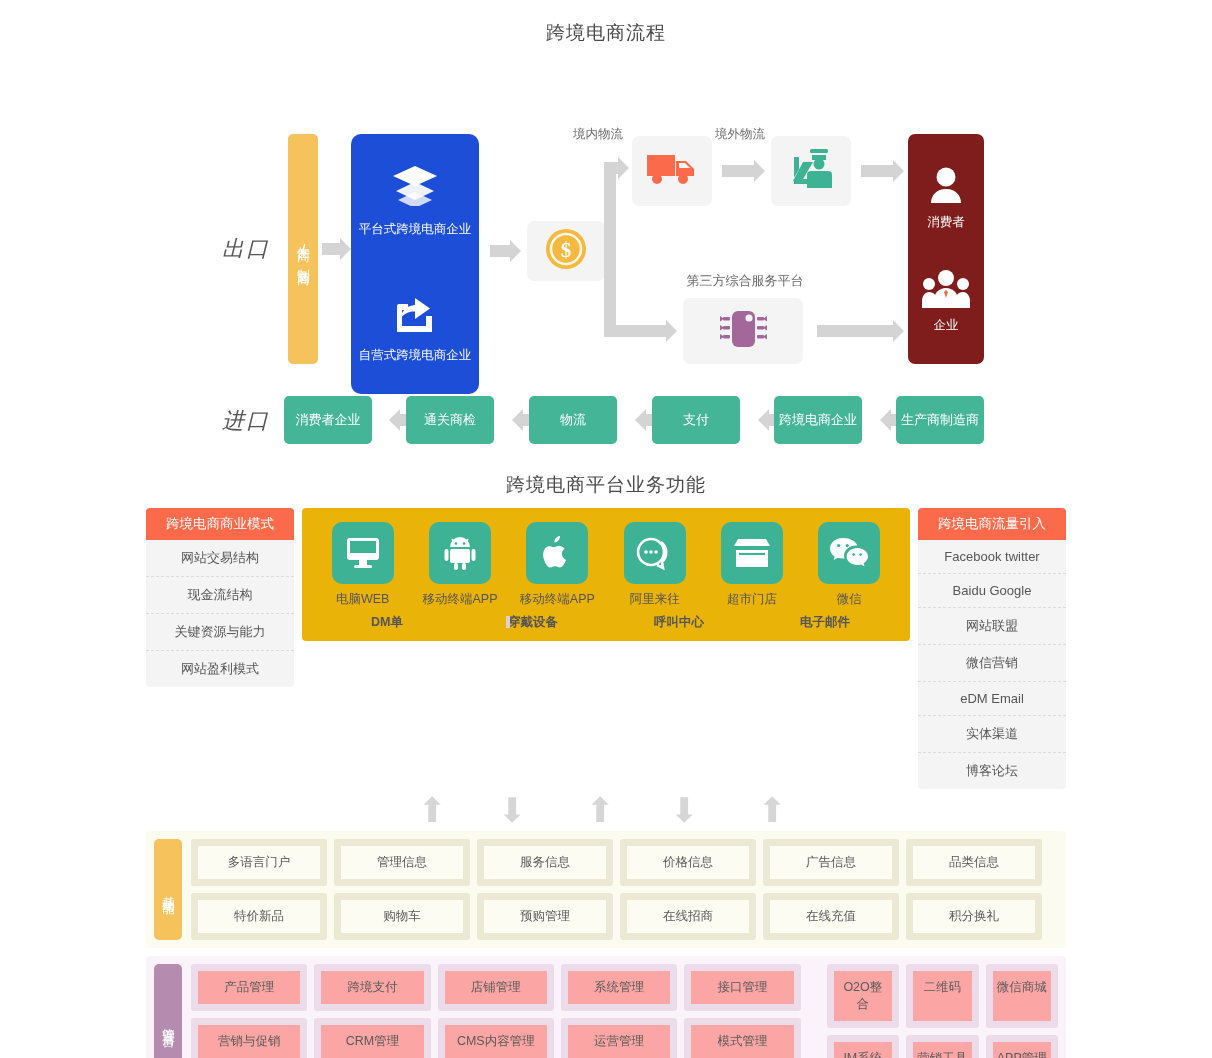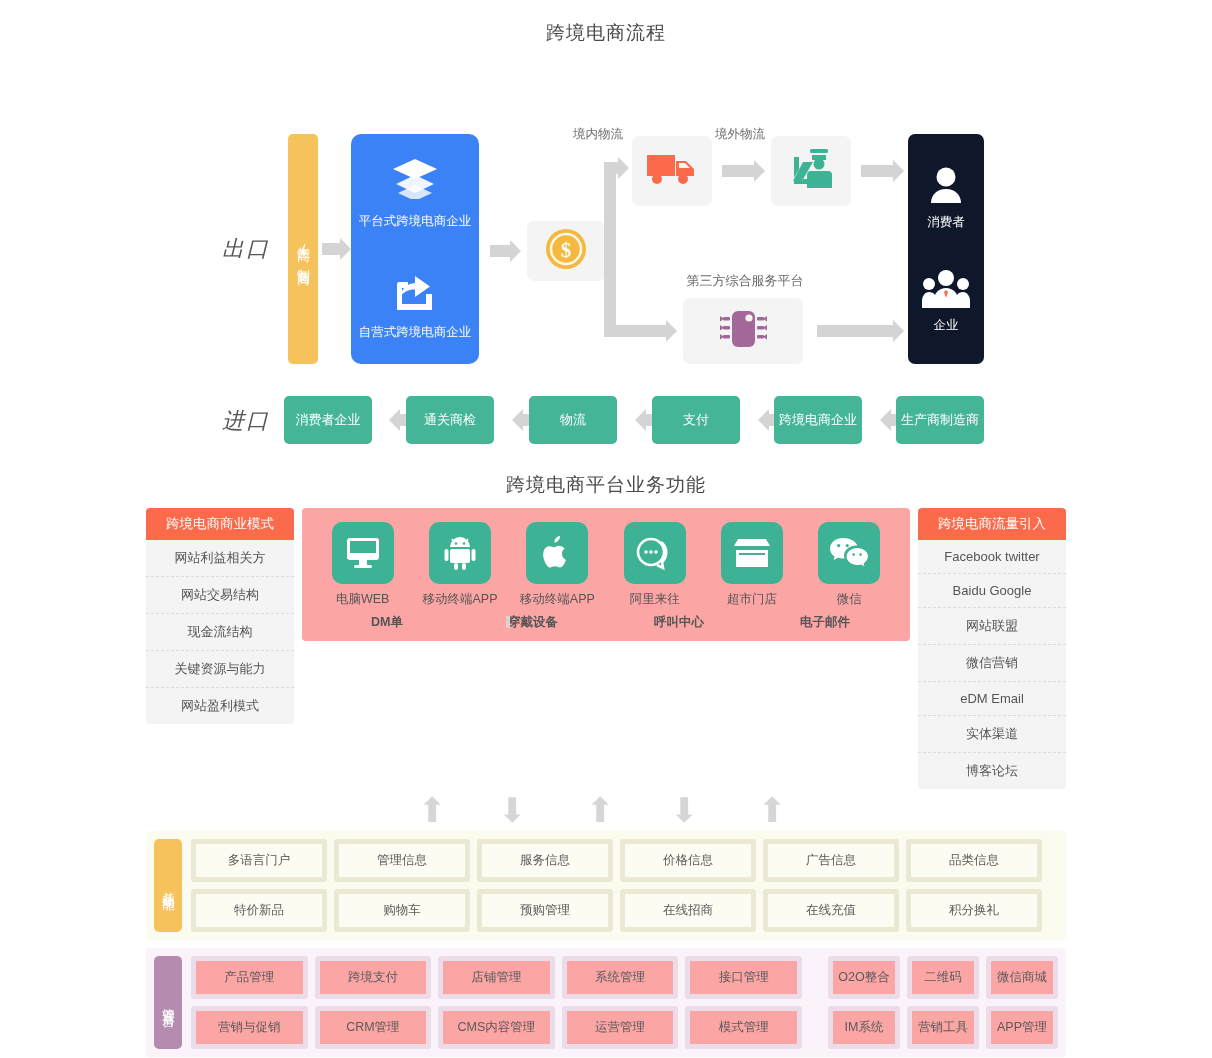--- a/index.html
+++ b/index.html
@@ -41,22 +41,22 @@
     width:30px; height:230px;
     background:#f5c25b;
     border-radius:5px;
     color:#fff;
     font-size:13px;
     display:flex; align-items:center; justify-content:center;
   }
   .box-ecom {
     position:absolute;
     left:351px; top:88px;
-    width:128px; height:230px;
-    background:#3b82f6;
+    width:128px; height:260px;
+    background:#1d4ed8;
     border-radius:10px;
     color:#fff;
     display:flex; flex-direction:column;
     align-items:center; justify-content:space-around;
     padding:14px 0;
     gap:24px;
   }
   .ecom-cell { text-align:center; line-height:1.45; font-size:12.5px; }
   .ecom-cell .ico { display:block; margin:0 auto 8px; }
 
@@ -68,21 +68,21 @@
   }
   #tile-money { left:527px; top:175px; width:78px; height:60px; }
   #tile-truck { left:632px; top:90px; width:80px; height:70px; }
   #tile-customs { left:771px; top:90px; width:80px; height:70px; }
   #tile-chip  { left:683px; top:252px; width:120px; height:66px; }
 
   .box-target {
     position:absolute;
     left:908px; top:88px;
     width:76px; height:230px;
-    background:#0f172a;
+    background:#7f1d1d;
     border-radius:7px;
     color:#fff;
     display:flex; flex-direction:column;
     align-items:center; justify-content:space-around;
     padding:12px 0;
   }
   .target-cell { text-align:center; font-size:12.5px; }
   .target-cell .ico { display:block; margin:0 auto 4px; }
 
   .mini-label {
@@ -158,21 +158,21 @@
     font-size:13px;
     color:#555;
     text-align:center;
     padding:9px 0;
     border-bottom:1px dashed #dcdcdc;
   }
   .side-item:last-child { border-bottom:none; }
 
   .channels {
     flex:1 1 auto;
-    background:#fca5a5;
+    background:#eab308;
     border-radius:4px;
     padding:14px 12px 10px;
   }
   .chan-row { display:flex; justify-content:space-around; }
   .chan-row + .chan-row { margin-top:6px;font-weight:bold; }
   .chan {
     width:96px;
     text-align:center;
     font-size:12.5px;
     color:#555;
@@ -269,21 +269,21 @@
   .tag-admin { background:#b58cb0; }
   .tag-ops   { background:#fb6a4b; }
 
   .fn-groups { display:flex; flex:1 1 auto; gap:10px; }
   .fn-group { display:flex; flex-direction:column; gap:7px; }
   .fn-group.g-main { flex:1 1 auto; }
   .fn-group.g-side { flex:0 0 auto; }
   .fn-line { display:flex; gap:7px; }
   .fn-line > div { flex:1 1 0; }
   .chip {
-    border:5px solid #f97316;
+    border:7px solid #f97316;
     background:#fffef8;
     border-radius:3px;
     font-size:12.5px;
     color:#5a5a5a;
     text-align:center;
     padding:8px 4px;
     min-width:72px;
   }
   .fn-admin .chip { background:#fca5a5; border-color:#ecdcea; }
   .fn-ops   .chip { background:#fdf0ec; border-color:#f6ddd5; }
@@ -468,21 +468,20 @@
 </div>
 
 <div class="title" id="title-platform">跨境电商平台业务功能</div>
 
 <div class="platform">
 
   <div class="panel-top">
 
     <div class="side-card">
       <div class="side-head">跨境电商商业模式</div>
-      <div class="side-item">网站利益相关方</div>
       <div class="side-item">网站交易结构</div>
       <div class="side-item">现金流结构</div>
       <div class="side-item">关键资源与能力</div>
       <div class="side-item">网站盈利模式</div>
     </div>
 
     <div class="channels">
       <div class="chan-row">
 
         <div class="chan">

